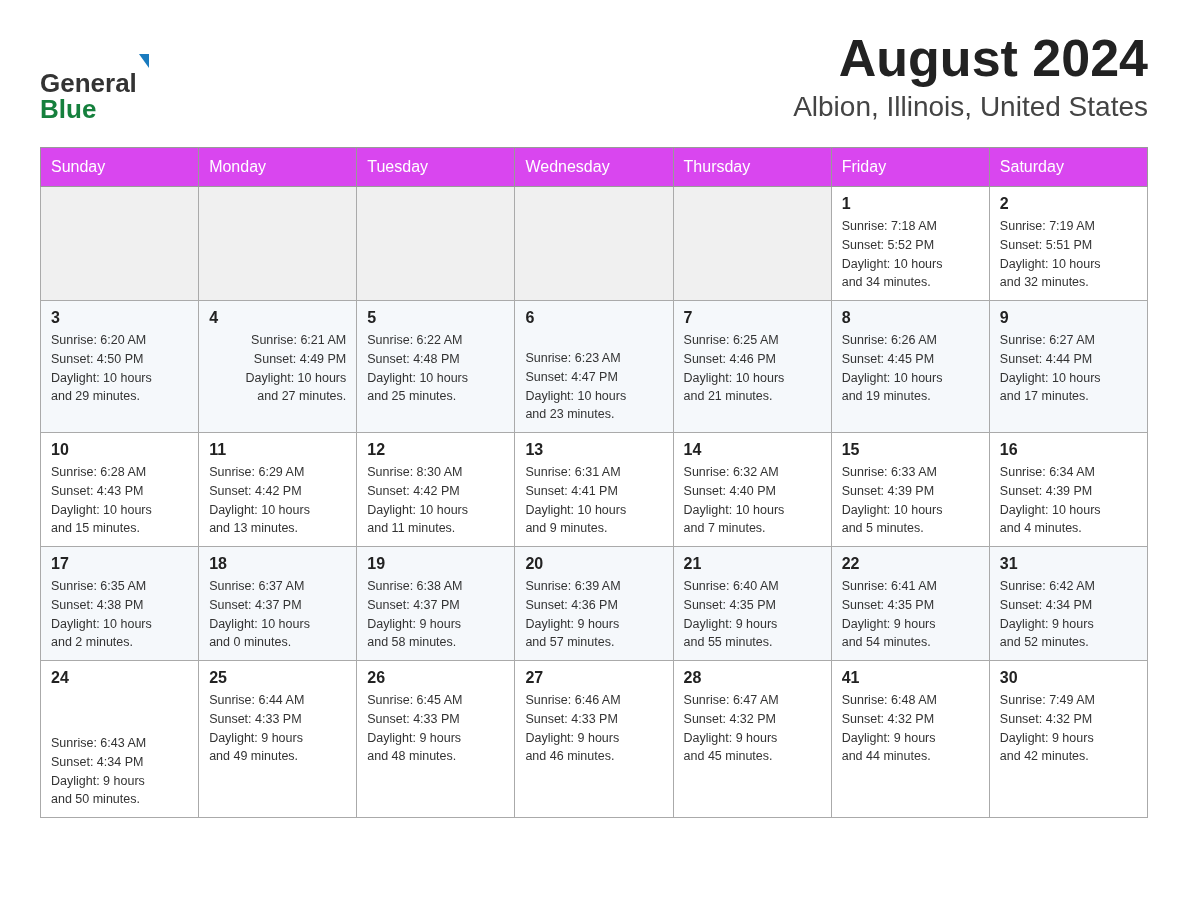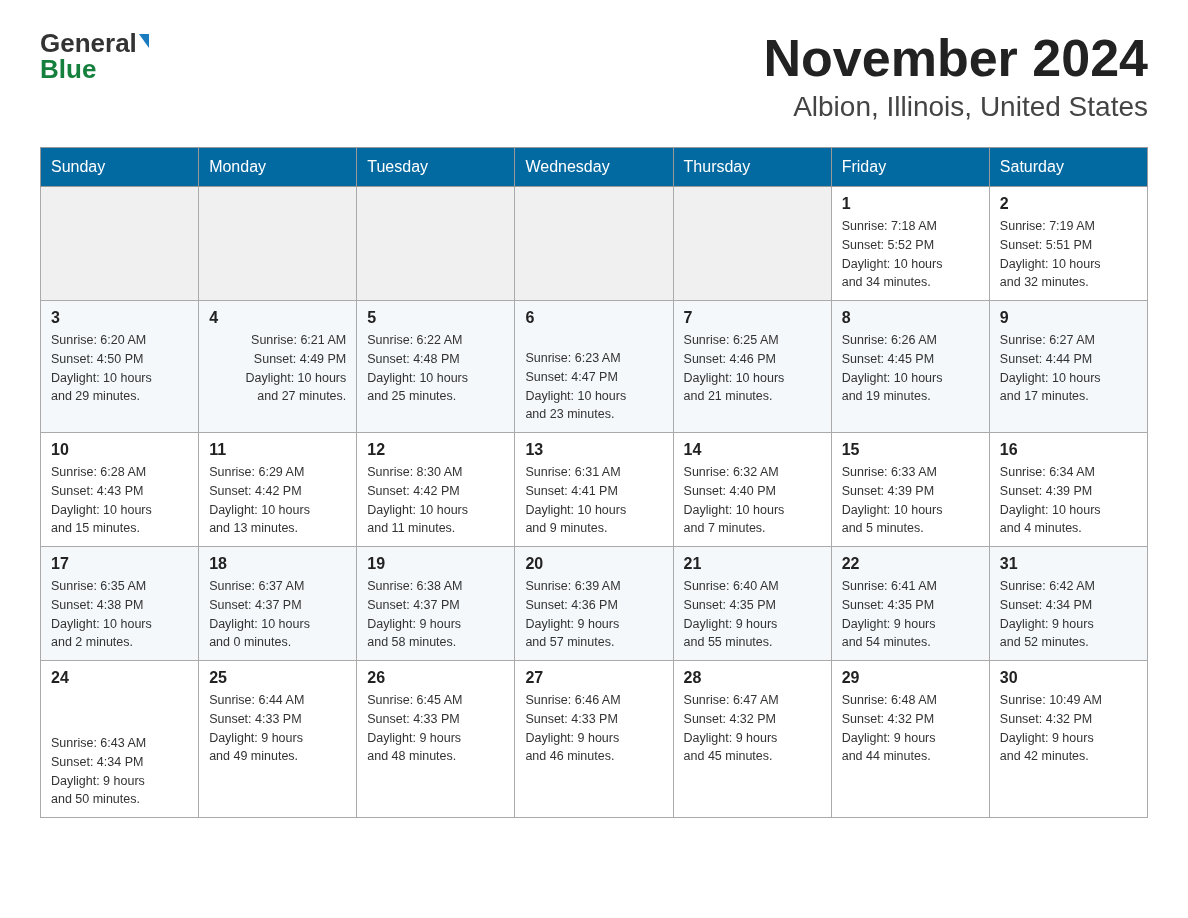--- a/index.html
+++ b/index.html
@@ -19,20 +19,21 @@
     .logo {
       display: flex;
       flex-direction: column;
       align-items: flex-start;
     }
     .logo-general {
       font-size: 26px;
       font-weight: bold;
       color: #333;
       line-height: 1;
+      margin-top: 40px;
     }
     .logo-blue {
       font-size: 26px;
       font-weight: bold;
       color: #15803d;
       line-height: 1;
     }
     .logo-arrow {
       display: inline-block;
       width: 0;
@@ -58,21 +59,21 @@
       font-size: 28px;
       color: #444;
       margin-top: 4px;
     }
     .calendar {
       width: 100%;
       border-collapse: collapse;
       border: 1px solid #999;
     }
     .calendar th {
-      background-color: #0369a1;
+      background-color: #d946ef;
       color: #ffffff;
       font-size: 16px;
       font-weight: normal;
       padding: 10px 10px;
       text-align: left;
       border: 1px solid #999;
     }
     .calendar td {
       vertical-align: top;
       border: 1px solid #aaa;
@@ -110,21 +111,21 @@
 
 <div class="header">
   <div class="logo">
     <div style="display:flex;align-items:center;">
       <span class="logo-general">General</span>
       <span class="logo-arrow"></span>
     </div>
     <span class="logo-blue">Blue</span>
   </div>
   <div class="title-section">
-    <div class="month-title">November 2024</div>
+    <div class="month-title">August 2024</div>
     <div class="location-title">Albion, Illinois, United States</div>
   </div>
 </div>
 
 <table class="calendar">
   <thead>
     <tr>
     <th>Sunday</th>
         <th>Monday</th>
         <th>Tuesday</th>
@@ -339,28 +340,28 @@
 and 46 minutes.</div>
         </td>
         <td>
           <span class="day-number">28</span>
           <div class="day-info" style="white-space: pre-line;">Sunrise: 6:47 AM
 Sunset: 4:32 PM
 Daylight: 9 hours
 and 45 minutes.</div>
         </td>
         <td>
-          <span class="day-number">29</span>
+          <span class="day-number">41</span>
           <div class="day-info" style="white-space: pre-line;">Sunrise: 6:48 AM
 Sunset: 4:32 PM
 Daylight: 9 hours
 and 44 minutes.</div>
         </td>
         <td>
           <span class="day-number">30</span>
-          <div class="day-info" style="white-space: pre-line;">Sunrise: 10:49 AM
+          <div class="day-info" style="white-space: pre-line;">Sunrise: 7:49 AM
 Sunset: 4:32 PM
 Daylight: 9 hours
 and 42 minutes.</div>
         </td>
       </tr>
     </tbody>
 </table>
 
 </body></html>

